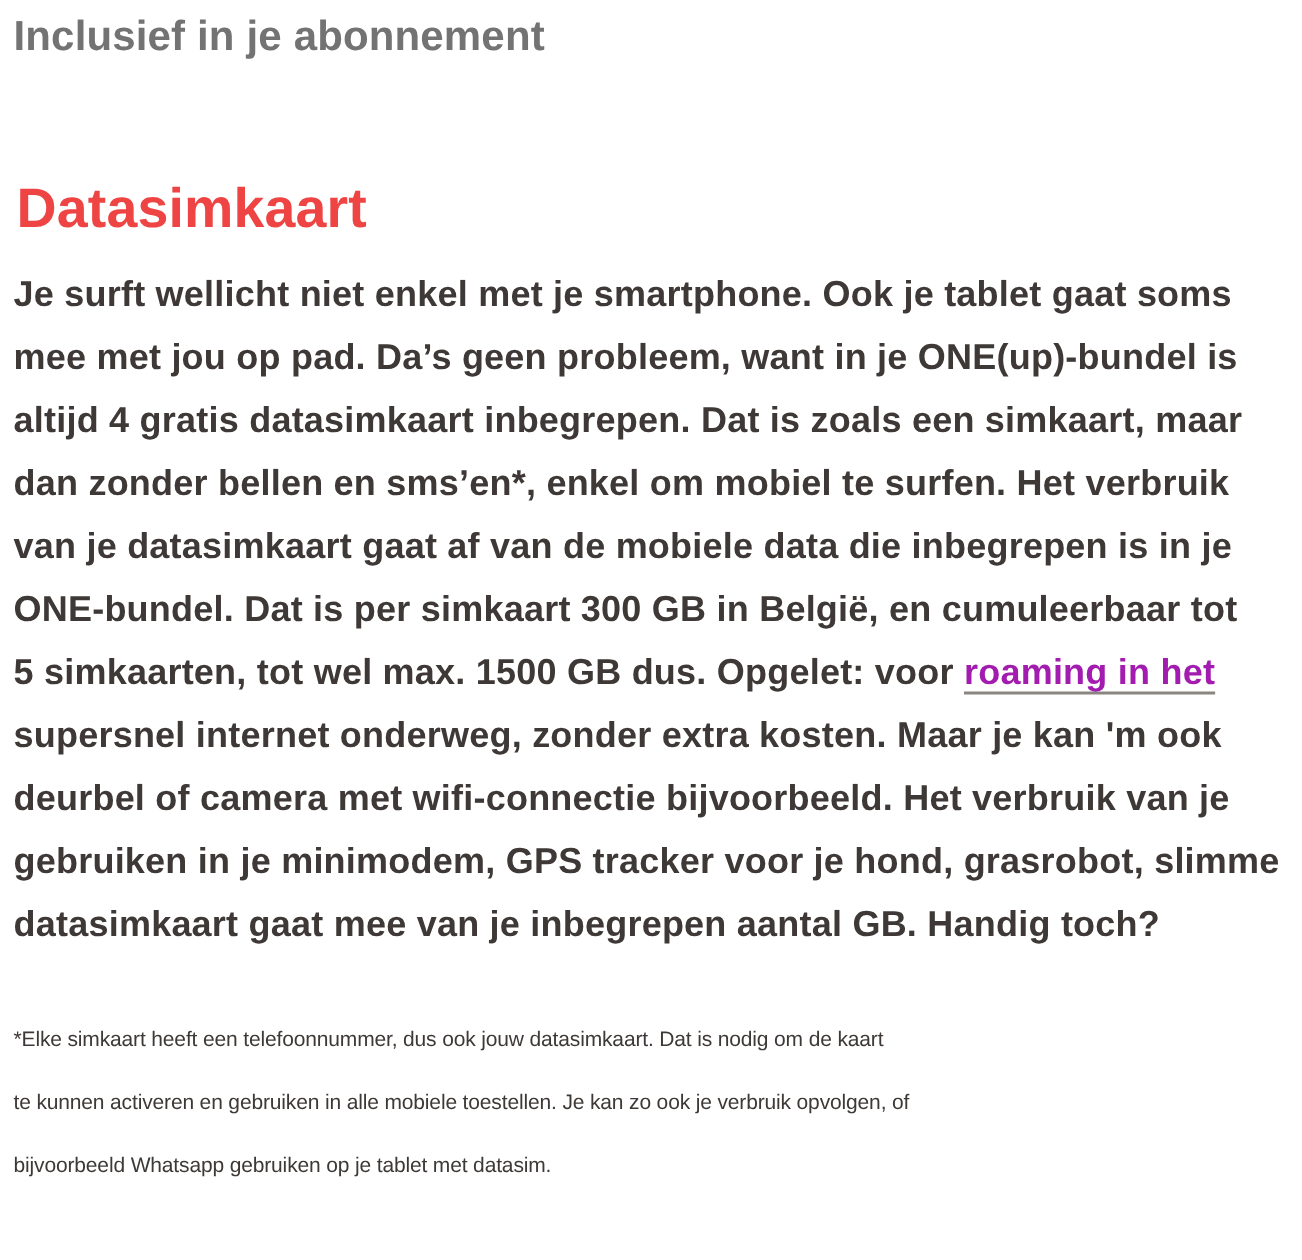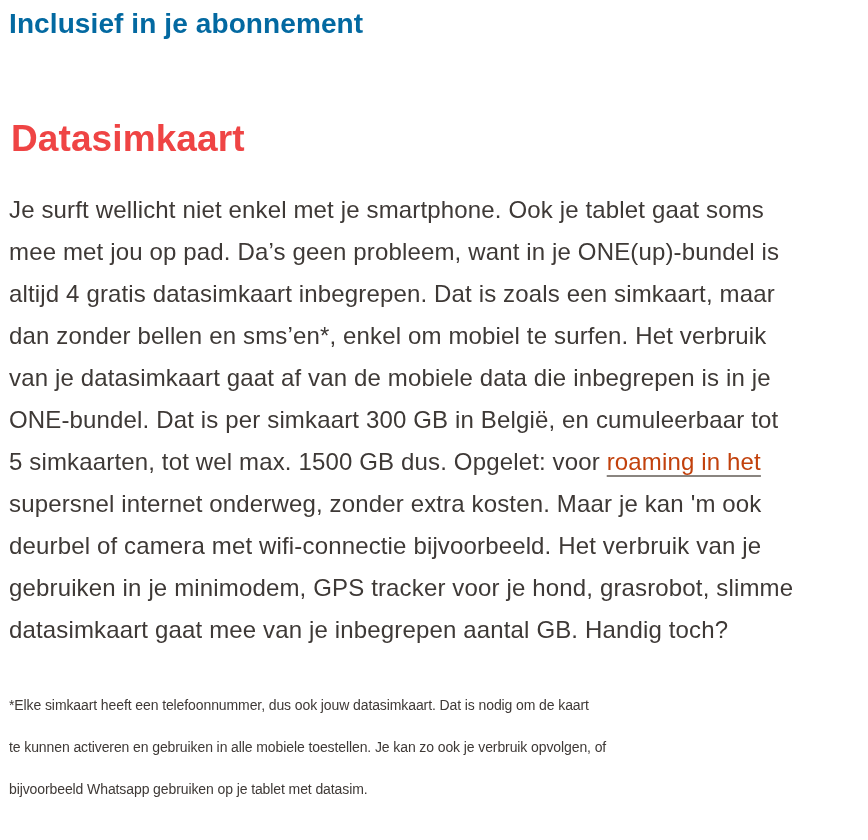--- a/index.html
+++ b/index.html
@@ -15,44 +15,44 @@
     padding: 0 10px 0 9px;
     box-sizing: border-box;
     width: 868px;
   }
   .kicker {
     margin: 8px 0 0 0;
     font-size: 28px;
     line-height: 32px;
     font-weight: 800;
     letter-spacing: 0.1px;
-    color: #0369a1;
+    color: #737373;
   }
   .section-heading {
     margin: 78px 0 0 2px;
     font-size: 37px;
     line-height: 42px;
     font-weight: 800;
     letter-spacing: 0.1px;
     color: #ef4444;
   }
   .para {
-    margin-top: 29px;
+    margin-top: 16px;
     font-size: 24px;
     color: #3e3936;
-    font-weight: 400;
+    font-weight: 700;
   }
   .para .line {
     height: 42px;
     line-height: 42px;
     white-space: nowrap;
     letter-spacing: 0.15px;
   }
   .para .link {
-    color: #c2410c;
+    color: #a21caf;
     text-decoration: underline;
     text-decoration-thickness: 2px;
     text-decoration-color: #8a8580;
     text-underline-offset: 5px;
     cursor: pointer;
   }
   .footnote {
     margin-top: 33px;
     font-size: 14px;
     color: #3e3936;

